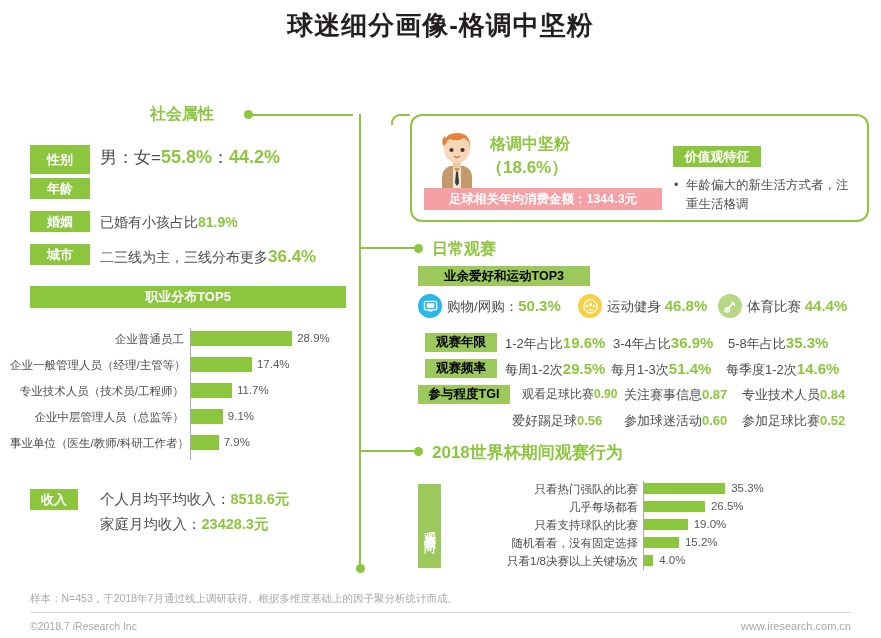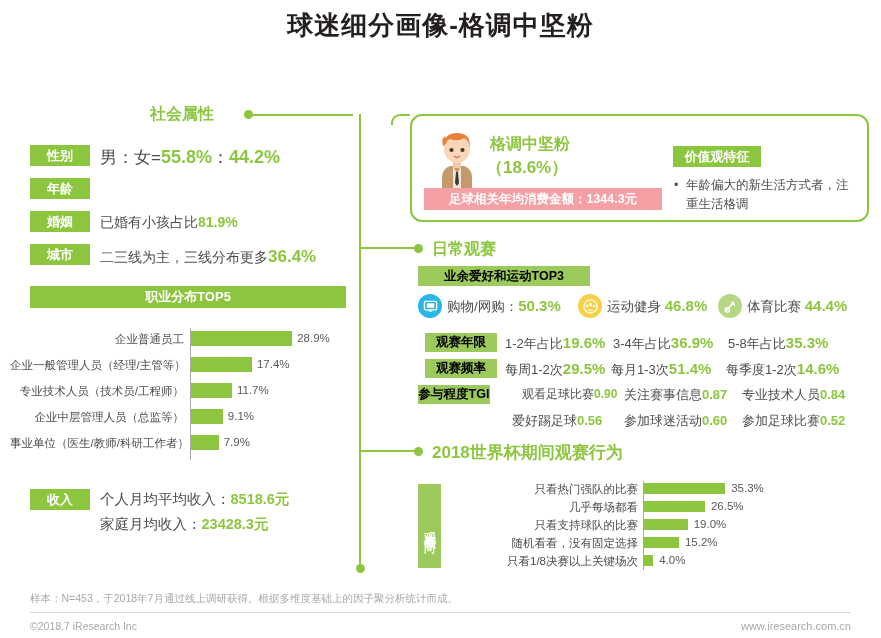--- a/index.html
+++ b/index.html
@@ -157,21 +157,21 @@
   <div class="conn-h" style="left:361px;top:247px;width:56px;"></div>
   <div class="conn-dot" style="left:414px;top:244px;"></div>
   <div class="conn-h" style="left:361px;top:450px;width:56px;"></div>
   <div class="conn-dot" style="left:414px;top:447px;"></div>
 
   <div class="conn-corner" style="left:391px;top:114px;"></div>
   <div class="conn-h" style="left:400px;top:114px;width:10px;"></div>
 
   <div class="sec-head" style="left:150px;top:104px;">社会属性</div>
 
-  <div class="chip" style="left:30px;top:145px;width:60px;height:21px;">性别</div>
+  <div class="chip" style="left:30px;top:145px;width:60px;height:29px;">性别</div>
   <div class="stat-text big" style="left:100px;top:146px;">
     <span>男：女=</span><b>55.8%</b><span>：</span><b>44.2%</b>
   </div>
 
   <div class="chip" style="left:30px;top:178px;width:60px;height:21px;">年龄</div>
 
   <div class="chip" style="left:30px;top:211px;width:60px;height:21px;">婚姻</div>
   <div class="stat-text" style="left:100px;top:214px;">
     <span>已婚有小孩占比</span><b>81.9%</b>
   </div>
@@ -194,21 +194,21 @@
       <div class="bar" style="left: 191px; top: 383px; width: 40.95px; height: 15px;"></div>
       <div class="bar-value" style="left: 236.95px; top: 384px;">11.7%</div>
       <div class="bar-label" style="left: 10px; top: 410px; width: 174px;">企业中层管理人员（总监等）</div>
       <div class="bar" style="left: 191px; top: 409px; width: 31.85px; height: 15px;"></div>
       <div class="bar-value" style="left: 227.85px; top: 410px;">9.1%</div>
       <div class="bar-label" style="left: 10px; top: 436px; width: 174px;">事业单位（医生/教师/科研工作者）</div>
       <div class="bar" style="left: 191px; top: 435px; width: 27.65px; height: 15px;"></div>
       <div class="bar-value" style="left: 223.65px; top: 436px;">7.9%</div>
     </div>
 
-  <div class="chip" style="left:30px;top:489px;width:60px;height:21px;">收入</div>
+  <div class="chip" style="left:30px;top:489px;width:48px;height:21px;">收入</div>
   <div class="stat-text" style="left:100px;top:490px;font-size:14.5px;">
     <span>个人月均平均收入：</span><b>8518.6元</b>
   </div>
   <div class="stat-text" style="left:100px;top:515px;font-size:14.5px;">
     <span>家庭月均收入：</span><b>23428.3元</b>
   </div>
 
   <div class="card" style="left:410px;top:114px;width:459px;height:108px;"></div>
 
   <div class="avatar" style="left:434px;top:128px;">
@@ -276,21 +276,21 @@
 
   <div id="view-stats">
       <div class="chip-soft" style="left: 425px; top: 333px; width: 72px; height: 19px;">观赛年限</div>
       <div class="stat-text" style="left: 505px; top: 334px; font-size: 13px;"><span>1-2年占比</span><b style="font-size: 15px;">19.6%</b></div>
       <div class="stat-text" style="left: 613px; top: 334px; font-size: 13px;"><span>3-4年占比</span><b style="font-size: 15px;">36.9%</b></div>
       <div class="stat-text" style="left: 728px; top: 334px; font-size: 13px;"><span>5-8年占比</span><b style="font-size: 15px;">35.3%</b></div>
       <div class="chip-soft" style="left: 425px; top: 359px; width: 72px; height: 19px;">观赛频率</div>
       <div class="stat-text" style="left: 505px; top: 360px; font-size: 13px;"><span>每周1-2次</span><b style="font-size: 15px;">29.5%</b></div>
       <div class="stat-text" style="left: 611px; top: 360px; font-size: 13px;"><span>每月1-3次</span><b style="font-size: 15px;">51.4%</b></div>
       <div class="stat-text" style="left: 726px; top: 360px; font-size: 13px;"><span>每季度1-2次</span><b style="font-size: 15px;">14.6%</b></div>
-      <div class="chip-soft" style="left: 418px; top: 385px; width: 72px; height: 19px;">参与程度TGI</div>
+      <div class="chip-soft" style="left: 418px; top: 385px; width: 92px; height: 19px;">参与程度TGI</div>
       <div class="stat-text" style="left: 512px; top: 386px; font-size: 12px; margin-left: 10px;"><span>观看足球比赛</span><b>0.90</b></div>
       <div class="stat-text" style="left: 624px; top: 386px; font-size: 13px;"><span>关注赛事信息</span><b>0.87</b></div>
       <div class="stat-text" style="left: 742px; top: 386px; font-size: 13px;"><span>专业技术人员</span><b>0.84</b></div>
       <div class="stat-text" style="left: 512px; top: 412px; font-size: 13px;"><span>爱好踢足球</span><b>0.56</b></div>
       <div class="stat-text" style="left: 624px; top: 412px; font-size: 13px;"><span>参加球迷活动</span><b>0.60</b></div>
       <div class="stat-text" style="left: 742px; top: 412px; font-size: 13px;"><span>参加足球比赛</span><b>0.52</b></div>
     </div>
 
   <div class="sec-head" style="left:432px;top:441px;font-size:17px;">2018世界杯期间观赛行为</div>
   <div class="vchip" style="left:418px;top:484px;width:23px;height:84px;">观赛倾向</div>

